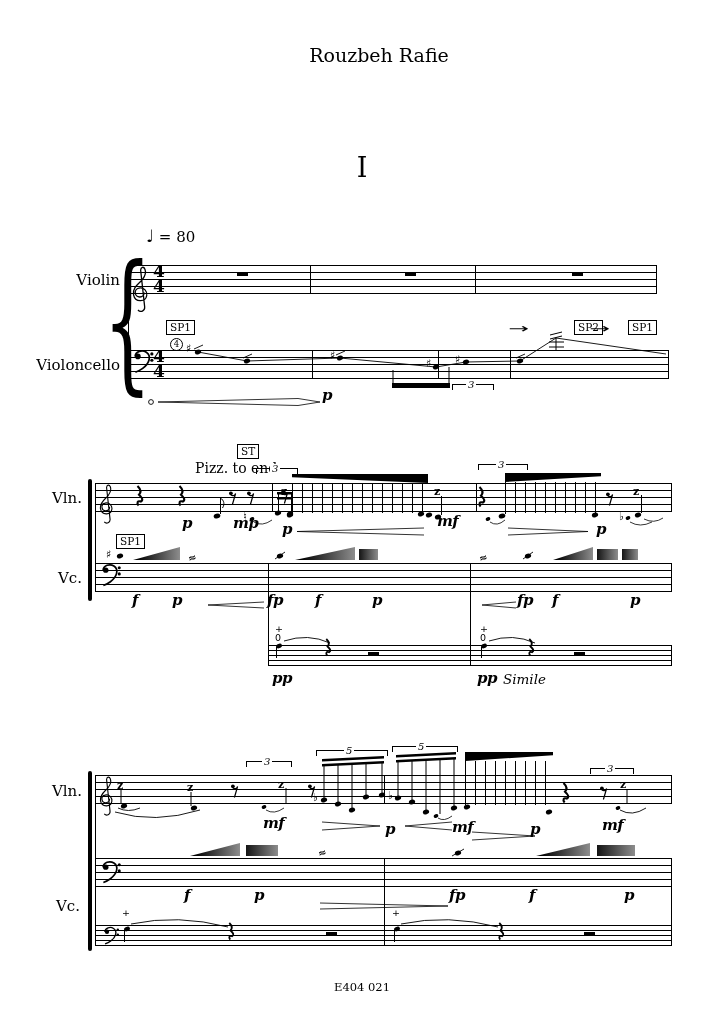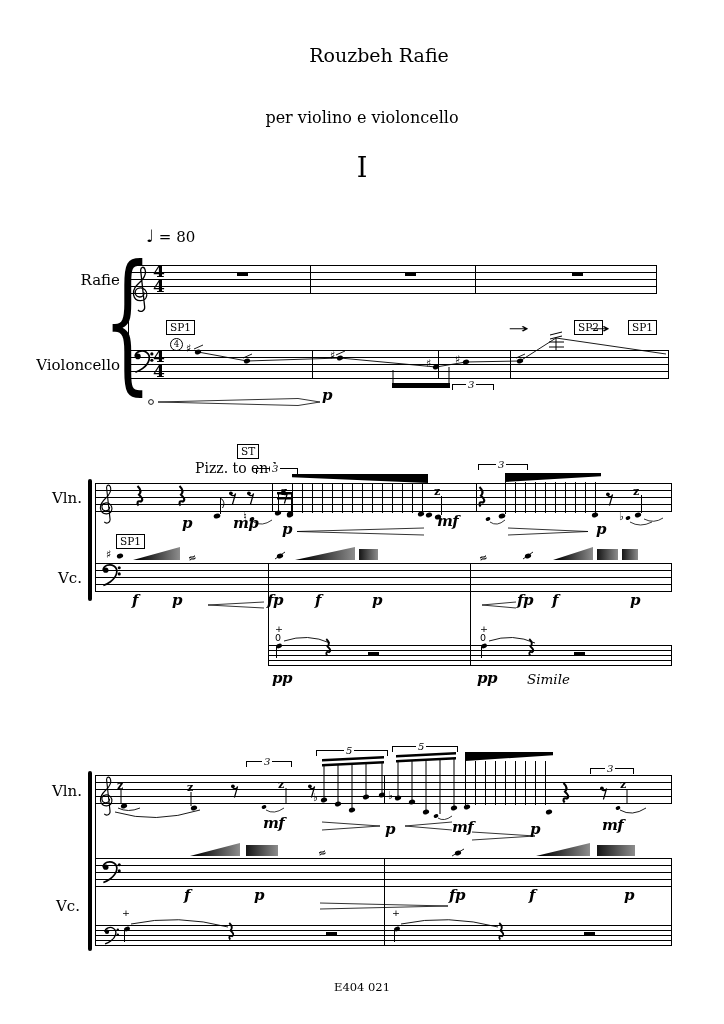--- a/index.html
+++ b/index.html
@@ -15,21 +15,21 @@
        background-image:linear-gradient(#000,#000),linear-gradient(#000,#000),linear-gradient(#000,#000),linear-gradient(#000,#000),linear-gradient(#000,#000);
        background-repeat:no-repeat;background-size:100% 1px;
        background-position:0 0,0 5px,0 10px,0 15px,0 20px;}
   .bl{position:absolute;width:1px;background:#000;}
   .sysline{position:absolute;width:3.5px;background:#000;border-radius:2px;}
   .brace{position:absolute;font-size:148px;line-height:136px;transform:scale(.52,1.02);transform-origin:left top;font-family:"DejaVu Serif",serif;}
   .lbl{position:absolute;font-size:15px;white-space:nowrap;}
   .lblr{text-align:right;}
   .dyn{position:absolute;font-style:italic;font-weight:bold;font-size:15px;letter-spacing:-.5px;white-space:nowrap;line-height:15px;}
   .txt{position:absolute;font-size:14px;white-space:nowrap;}
-  .sim{position:absolute;font-style:italic;font-size:13.5px;margin-left:24px;}
+  .sim{position:absolute;font-style:italic;font-size:13.5px;}
   .box{position:absolute;border:1px solid #000;background:#fff;font-size:10.5px;line-height:13px;padding:0 3px;white-space:nowrap;}
   .tup{position:absolute;border:1px solid #000;border-bottom:none;height:5px;}
   .tupn{position:absolute;font-style:italic;font-size:10px;line-height:10px;background:#fff;padding:0 2px;}
   .ts{position:absolute;font-weight:bold;font-size:17px;line-height:15px;width:14px;text-align:center;}
   .wr{position:absolute;width:11px;height:3.5px;background:#000;}
   .hr{position:absolute;width:11px;height:3.5px;background:#000;}
   .wedge{position:absolute;background:#000;}
   .comb{position:absolute;background-image:repeating-linear-gradient(90deg,#000 0 1px,transparent 1px 10px);}
   .ramp{position:absolute;background:linear-gradient(90deg,#000 10%,#8d8d8d);clip-path:polygon(0 100%,100% 0,100% 100%);}
   .grect{position:absolute;background:linear-gradient(90deg,#141414,#8d8d8d);}
@@ -62,30 +62,29 @@
     <g id="erest">
         <circle cx="1.9" cy="2.3" r="1.9"></circle>
         <path d="M1.9 4 C3.7 5.3 5.8 4.8 6.6 2.5 L3.4 13.5" fill="none" stroke="#000" stroke-width="1.2"></path>
       </g>
   </defs>
 </svg>
 
 <div class="page">
 
   <div class="hdr" style="top:44px;font-size:19px;padding-left:17px;">Rouzbeh Rafie</div>
-  <div class="hdr" style="top:108px;font-size:16px;">per violino e violoncello</div>
   <div class="hdr" style="top:152px;font-size:27px;">I</div>
 
   <div class="abs" style="left:146px;top:226px;font-size:15px;">
     <span style="font-family:'DejaVu Sans',sans-serif;font-size:17px;">♩</span>
     <span>= 80</span>
   </div>
 
   <div class="brace" style="left:103px;top:252px;">{</div>
-  <div class="lbl lblr" style="left:20px;top:271px;width:100px;">Rafie</div>
+  <div class="lbl lblr" style="left:20px;top:271px;width:100px;">Violin</div>
   <div class="lbl lblr" style="left:8px;top:356px;width:112px;">Violoncello</div>
 
   <div class="st5" style="left:128px;top:265px;width:529px;"></div>
   <div class="st5" style="left:128px;top:350px;width:541px;"></div>
 
   <div class="bl" style="left:128px;top:265px;height:114px;"></div>
   <div class="bl" style="left:310px;top:265px;height:29px;"></div>
   <div class="bl" style="left:475px;top:265px;height:29px;"></div>
   <div class="bl" style="left:656px;top:265px;height:29px;"></div>
   <div class="bl" style="left:312px;top:350px;height:29px;"></div>

